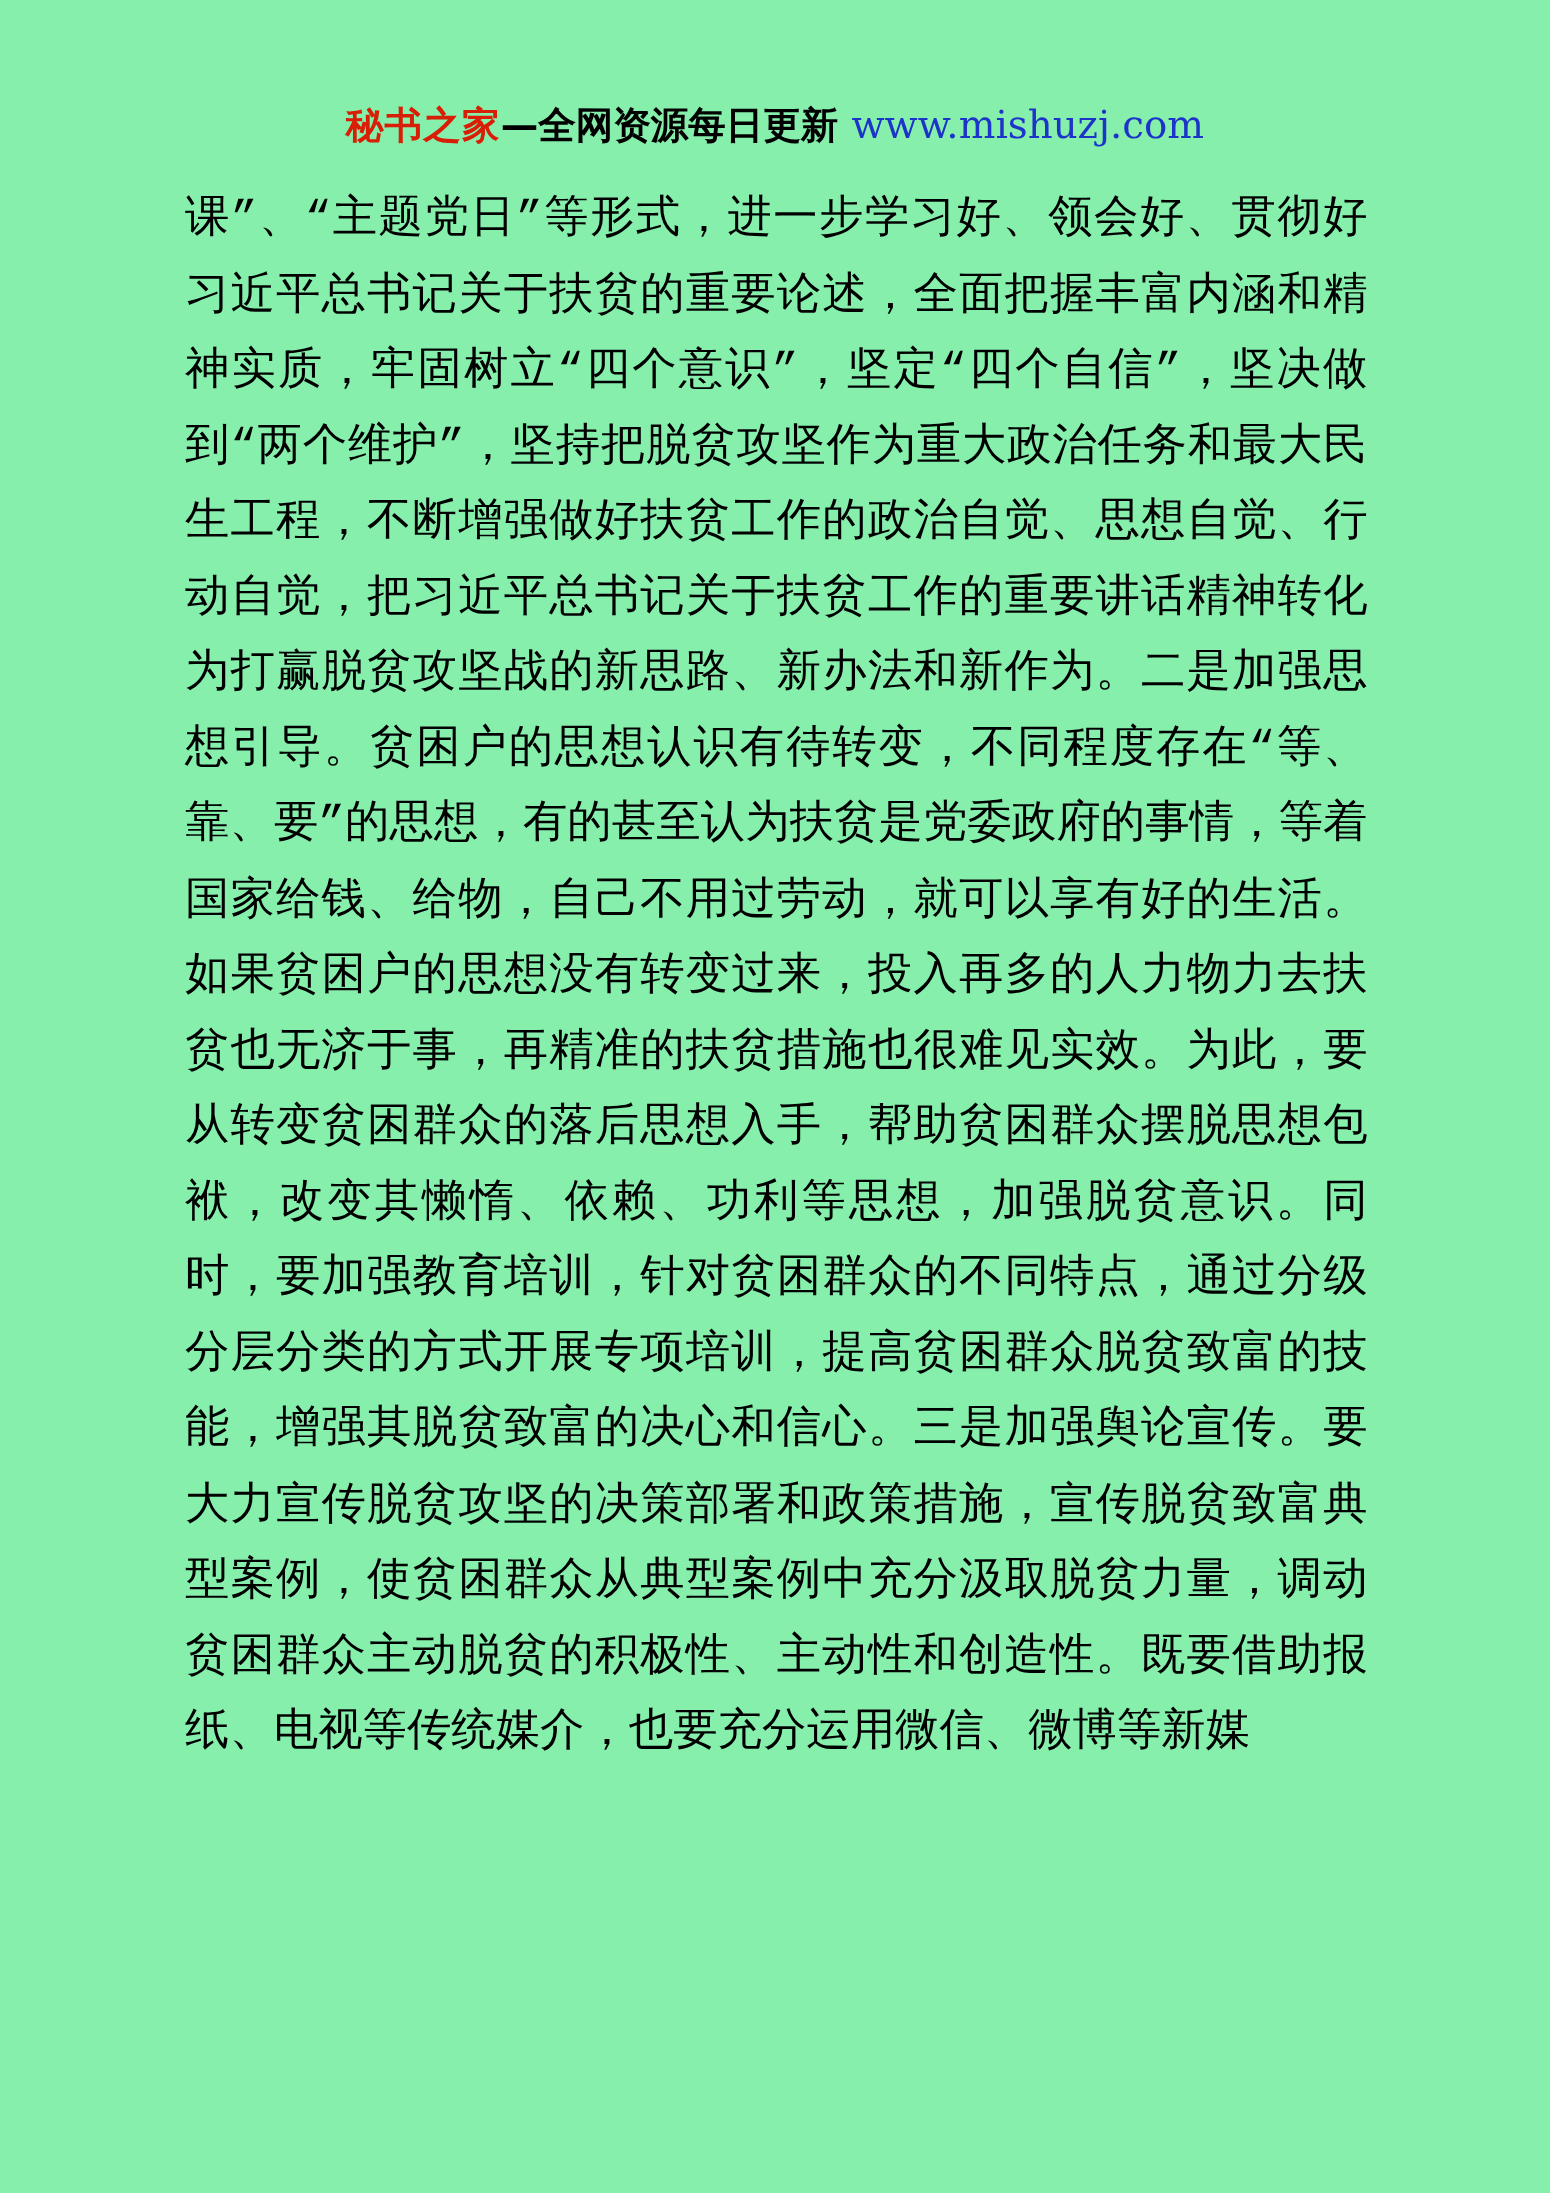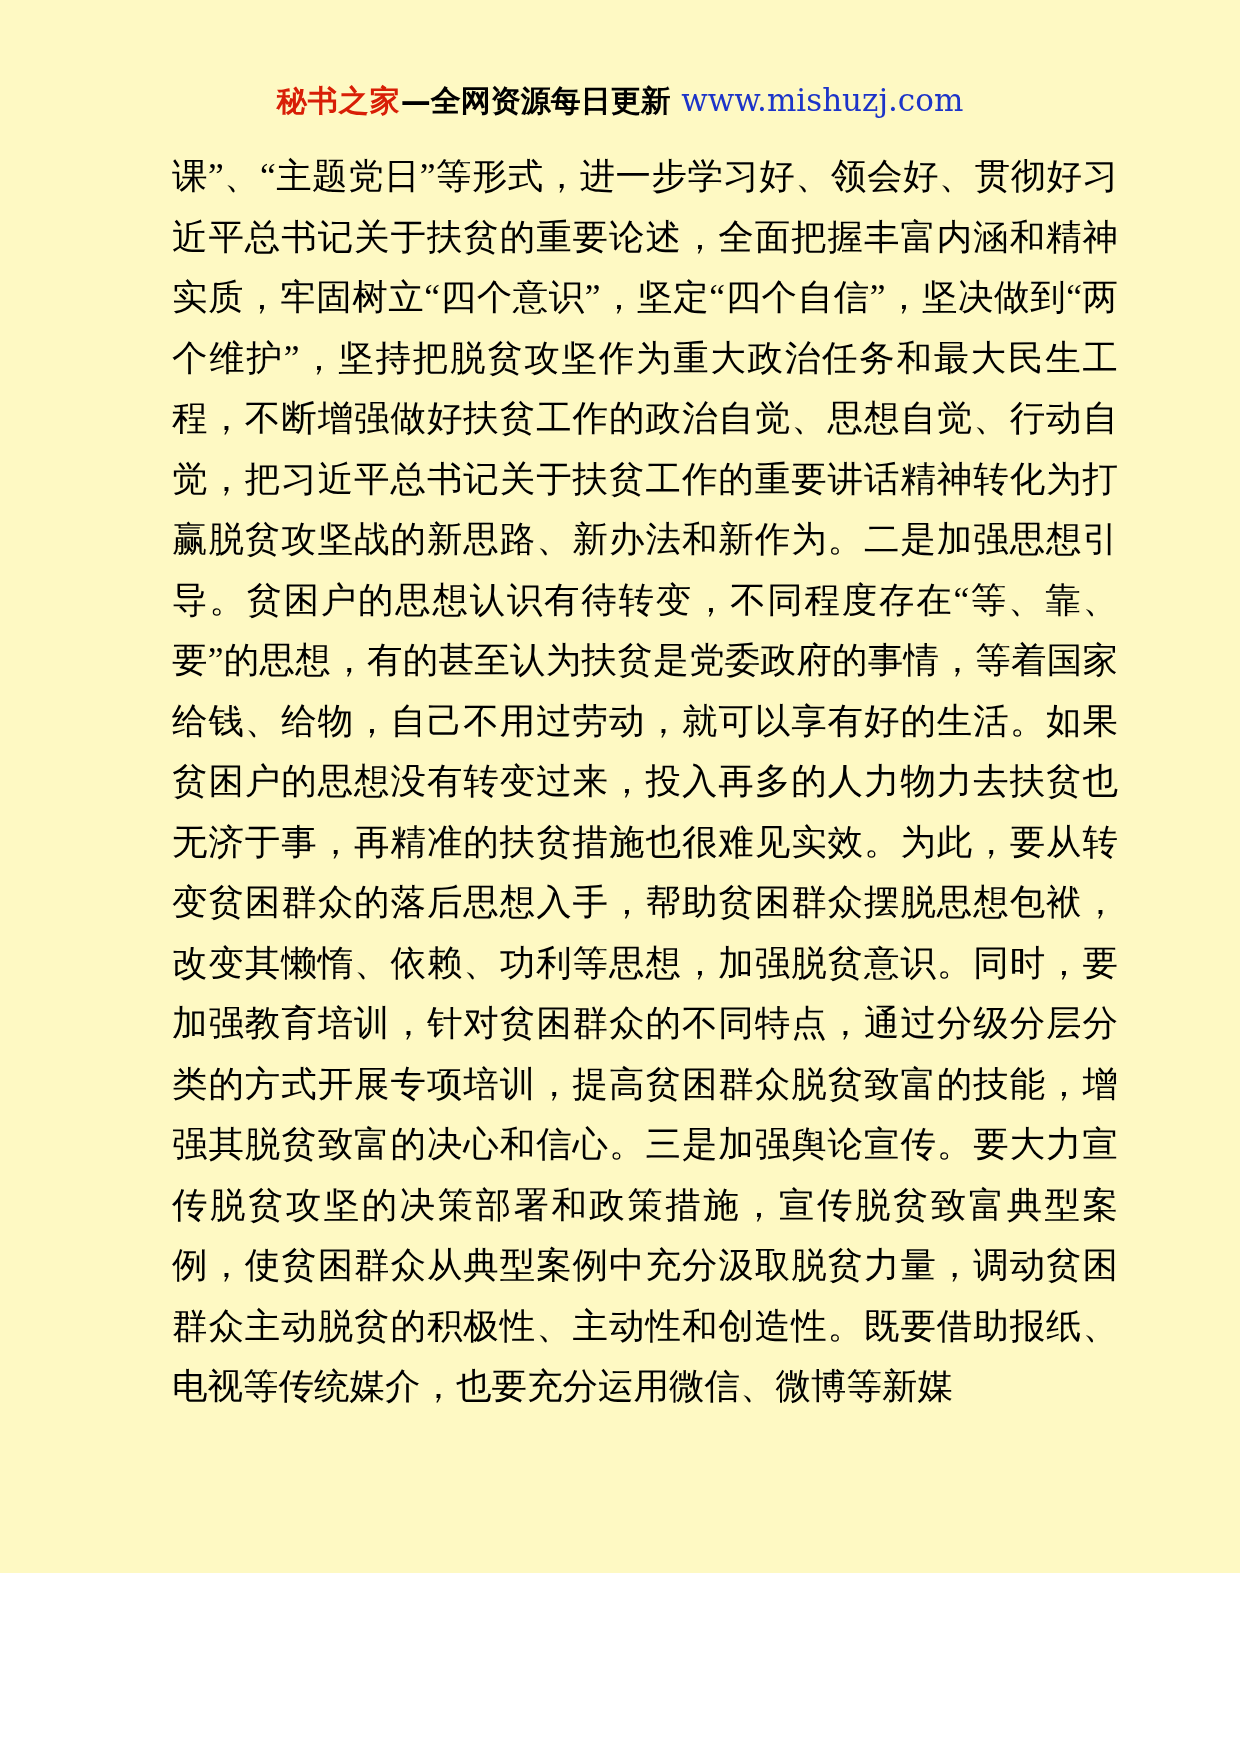--- a/index.html
+++ b/index.html
@@ -2,22 +2,22 @@
 <html><head>
 <meta charset="utf-8">
 <style>
   html, body {
     margin: 0;
     padding: 0;
     background: #ffffff;
   }
   .page {
     width: 1240px;
-    height: 1573px;
-    background: #fef9c3;
+    height: 1754px;
+    background: #86efac;
     position: relative;
     box-sizing: border-box;
     font-family: "DejaVu Sans", "Liberation Sans", sans-serif;
     overflow: hidden;
   }
   .header {
     position: absolute;
     top: 82px;
     left: 0;
     width: 100%;
@@ -44,22 +44,21 @@
     position: absolute;
     top: 146px;
     left: 148px;
     width: 946px;
     font-size: 35.5px;
     line-height: 60.5px;
     color: #000000;
     text-align: justify;
     text-justify: inter-ideograph;
     letter-spacing: 0px;
-    font-family: Liberation Serif, serif;
-    margin-left: 24px;
+    font-family: Liberation Mono, monospace;
   }
 </style>
 </head>
 <body>
 
 <div class="page">
 
   <div class="header">
     <span class="brand">秘书之家</span><span class="tagline">—全网资源每日更新 </span><span class="url">www.mishuzj.com</span>
   </div>

